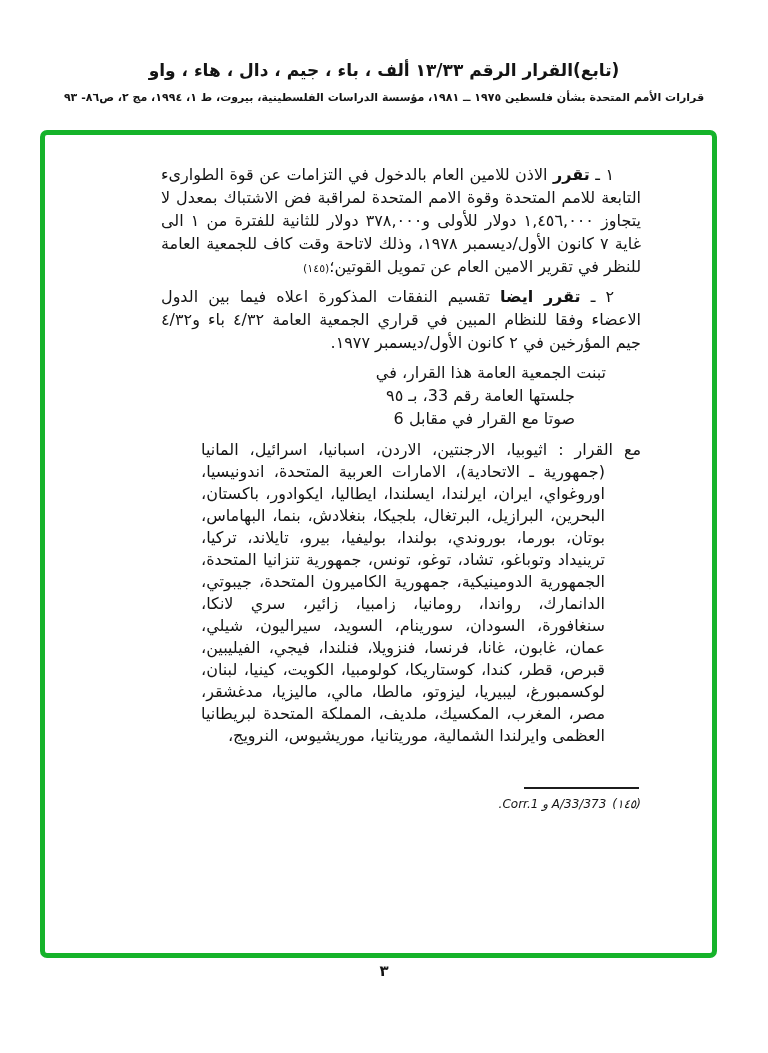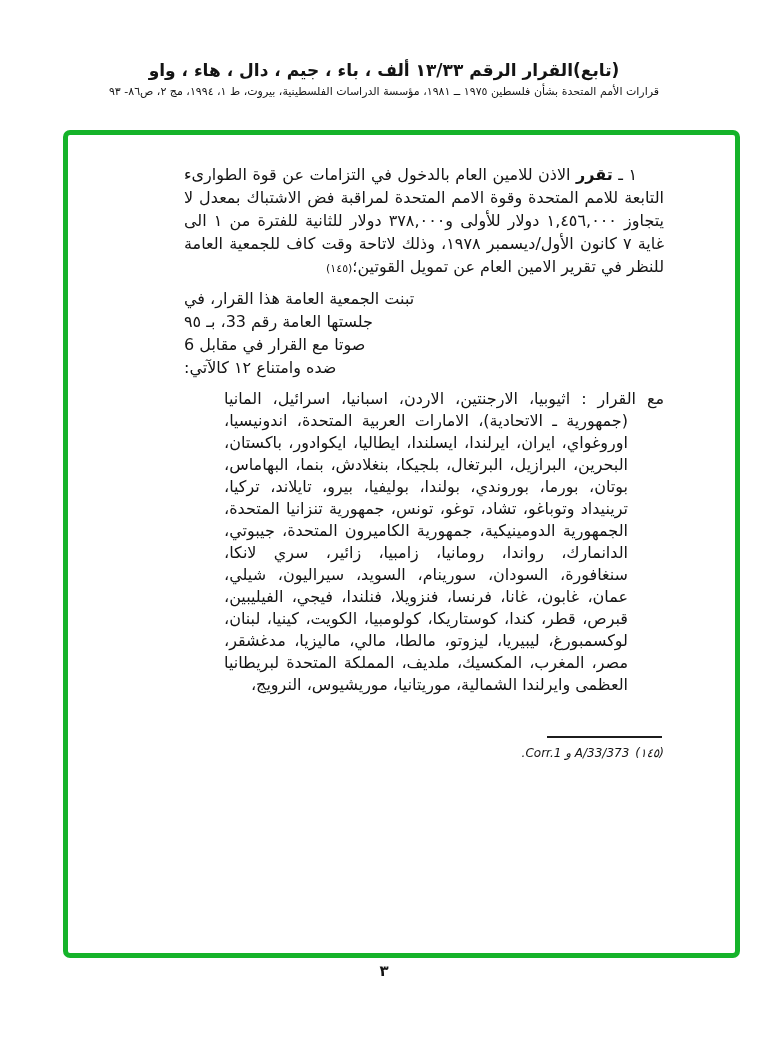--- a/index.html
+++ b/index.html
@@ -2,35 +2,35 @@
 <html lang="ar"><head>
 <meta charset="utf-8">
 <style>
   html,body{margin:0;padding:0;background:#ffffff;}
   .page{
     position:relative;width:768px;height:1053px;background:#ffffff;
     font-family:"DejaVu Sans",sans-serif;color:#141414;overflow:hidden;
   }
   .doc-header{position:absolute;top:58px;left:0;right:0;text-align:center;direction:rtl;}
   .doc-title{font-size:17px;font-weight:bold;line-height:24px;}
-  .doc-source{margin-top:3px;font-size:11px;font-weight:normal;line-height:14px;}
+  .doc-source{margin-top:9px;font-size:11px;font-weight:bold;line-height:14px;}
   .frame{
-    position:absolute;left:63px;top:130px;width:667px;height:818px;
+    position:absolute;left:40px;top:130px;width:667px;height:818px;
     border:5px solid #15b32a;border-radius:7px;background:#ffffff;
   }
   .frame-content{
     position:absolute;top:28px;right:71px;left:116px;
     direction:rtl;font-size:16px;line-height:23px;text-align:justify;
   }
   .para{margin:0;text-indent:27px;}
   .para-2{margin-top:5px;}
   .lead{font-weight:bold;}
   .fn-ref{font-size:11px;}
   .adoption{margin-top:7px;}
-  .adoption div{text-align:left;line-height:23px;}
+  .adoption div{text-align:right;line-height:23px;}
   .ad-0{padding-left:0;padding-right:35px;}
   .ad-1{padding-right:66px;}
   .ad-2{padding-right:66px;}
   .ad-3{padding-right:75px;}
   .vote-row{margin-top:9px;line-height:22px;}
   .vote-list{margin-right:36px;margin-left:40px;text-indent:-36px;text-align:justify;}
   .vote-colon{padding:0 11px;}
   .footnote{margin-top:40px;}
   .fn-rule{width:115px;height:2px;background:#1c1c1c;margin-left:auto;margin-right:2px;}
   .fn-line{margin-top:7px;font-size:12px;text-align:right;line-height:16px;font-style:italic;}
@@ -48,26 +48,26 @@
   <div class="doc-header">
     <div class="doc-title">(تابع)القرار الرقم ١٣/٣٣ ألف ، باء ، جيم ، دال ، هاء ، واو</div>
     <div class="doc-source">قرارات الأمم المتحدة بشأن فلسطين ١٩٧٥ ــ ١٩٨١، مؤسسة الدراسات الفلسطينية، بيروت، ط ١، ١٩٩٤، مج ٢، ص٨٦- ٩٣</div>
   </div>
 
   <div class="frame">
     <div class="frame-content">
 
       <p class="para para-1"><span>١ ـ</span> <span class="lead">تقرر</span> <span>الاذن للامين العام بالدخول في التزامات عن قوة الطوارىء التابعة للامم المتحدة وقوة الامم المتحدة لمراقبة فض الاشتباك بمعدل لا يتجاوز ١,٤٥٦,٠٠٠ دولار للأولى و٣٧٨,٠٠٠ دولار للثانية للفترة من ١ الى غاية ٧ كانون الأول/ديسمبر ١٩٧٨، وذلك لاتاحة وقت كاف للجمعية العامة للنظر في تقرير الامين العام عن تمويل القوتين؛</span><span class="fn-ref">(١٤٥)</span></p>
 
+      <p class="para para-2"><span>٢ ـ</span> <span class="lead">تقرر ايضا</span> <span>تقسيم النفقات المذكورة اعلاه فيما بين الدول الاعضاء وفقا للنظام المبين في قراري الجمعية العامة ٤/٣٢ باء و٤/٣٢ جيم المؤرخين في ٢ كانون الأول/ديسمبر ١٩٧٧.</span></p>
 
       <div class="adoption">
         <div class="ad-0">تبنت الجمعية العامة هذا القرار، في</div>
         <div class="ad-1">جلستها العامة رقم 33، بـ ٩٥</div>
         <div class="ad-2">صوتا مع القرار في مقابل 6</div>
-        <div class="ad-3">ضده وامتناع ١٢ كالآتي:</div>
       </div>
 
       <div class="vote-row">
         <div class="vote-list"><span>مع القرار</span><span class="vote-colon">:</span><span>اثيوبيا، الارجنتين، الاردن، اسبانيا، اسرائيل، المانيا (جمهورية ـ الاتحادية)، الامارات العربية المتحدة، اندونيسيا، اوروغواي، ايران، ايرلندا، ايسلندا، ايطاليا، ايكوادور، باكستان، البحرين، البرازيل، البرتغال، بلجيكا، بنغلادش، بنما، البهاماس، بوتان، بورما، بوروندي، بولندا، بوليفيا، بيرو، تايلاند، تركيا، ترينيداد وتوباغو، تشاد، توغو، تونس، جمهورية تنزانيا المتحدة، الجمهورية الدومينيكية، جمهورية الكاميرون المتحدة، جيبوتي، الدانمارك، رواندا، رومانيا، زامبيا، زائير، سري لانكا، سنغافورة، السودان، سورينام، السويد، سيراليون، شيلي، عمان، غابون، غانا، فرنسا، فنزويلا، فنلندا، فيجي، الفيليبين، قبرص، قطر، كندا، كوستاريكا، كولومبيا، الكويت، كينيا، لبنان، لوكسمبورغ، ليبيريا، ليزوتو، مالطا، مالي، ماليزيا، مدغشقر، مصر، المغرب، المكسيك، ملديف، المملكة المتحدة لبريطانيا العظمى وايرلندا الشمالية، موريتانيا، موريشيوس، النرويج،</span></div>
       </div>
 
       <div class="footnote">
         <div class="fn-rule"></div>
         <div class="fn-line"><span class="fn-marker">(١٤٥)</span><span>A/33/373 و Corr.1.</span></div>
       </div>

